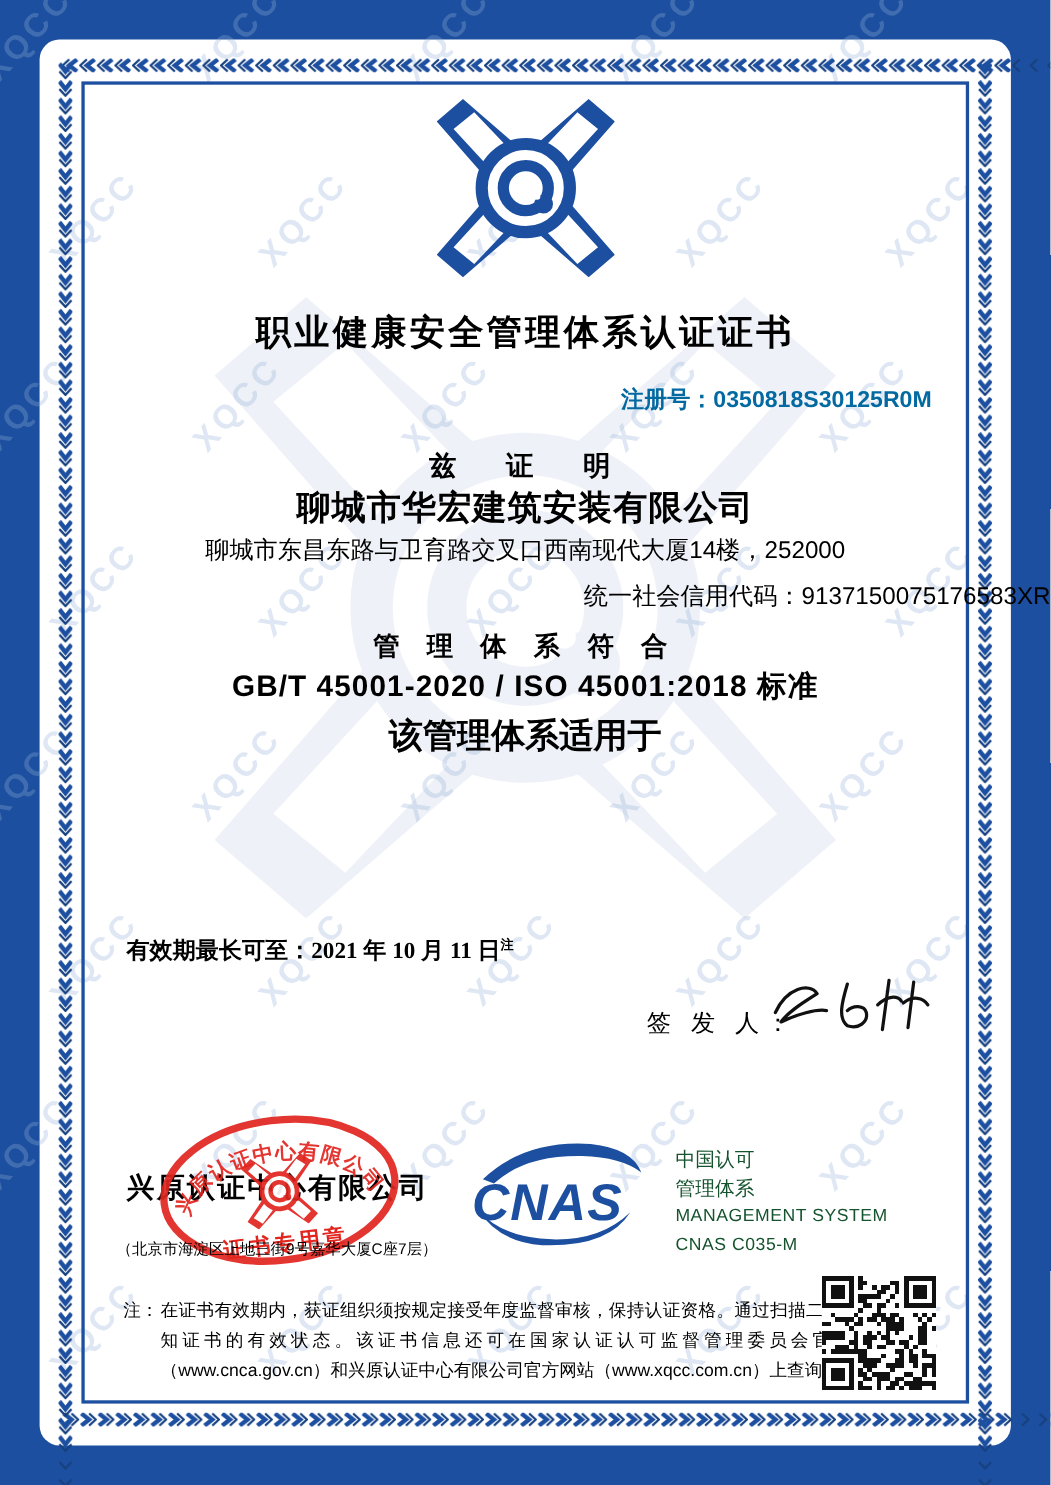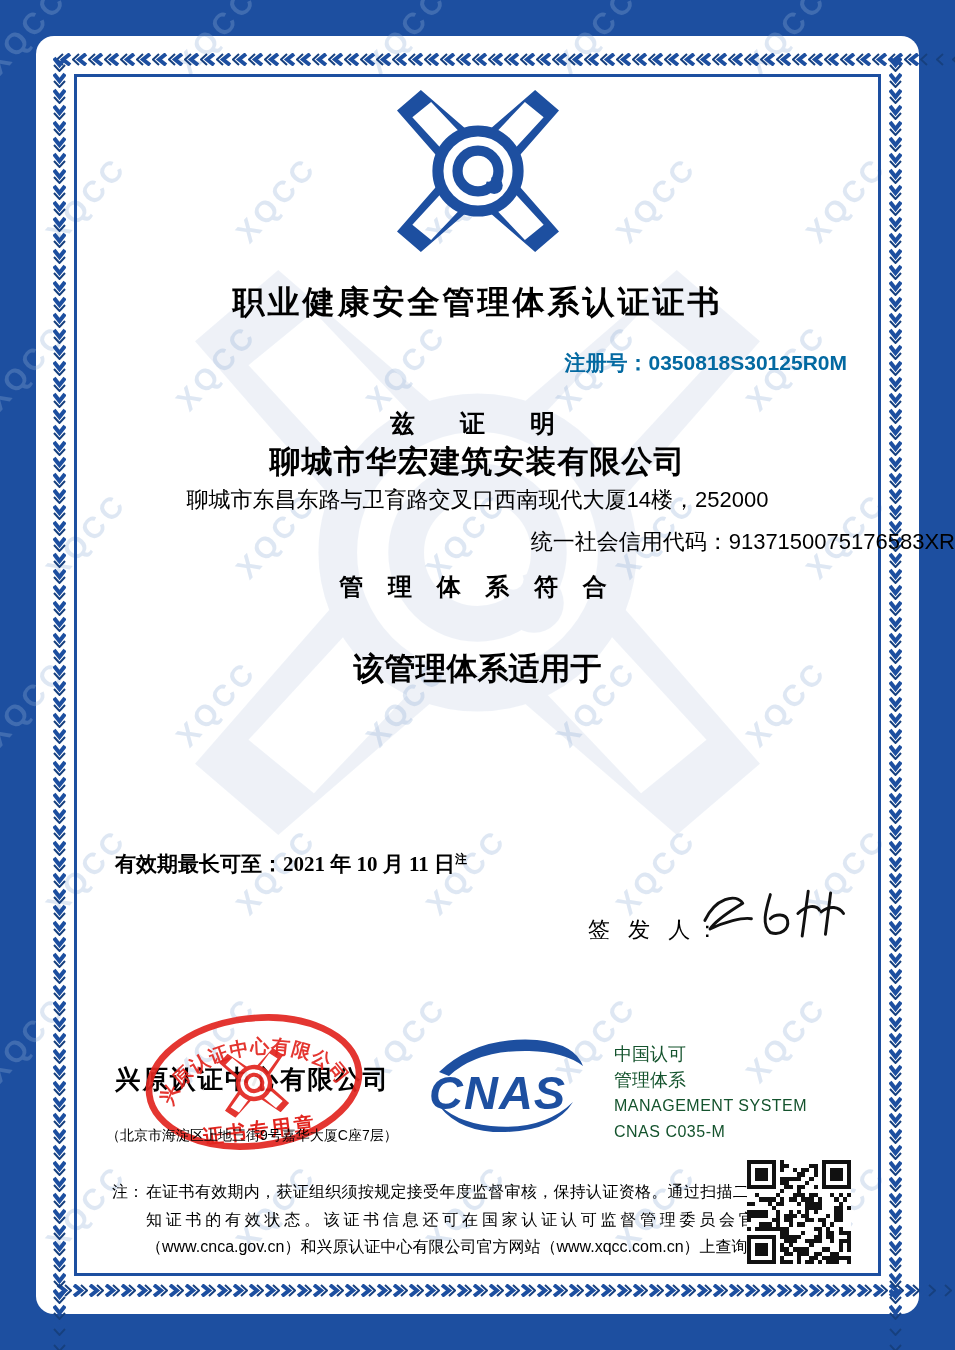--- a/index.html
+++ b/index.html
@@ -168,20 +168,21 @@
 
     <div class="abs ctr title">职业健康安全管理体系认证证书</div>
 
     <div class="abs reg"><span>注册号：</span><span>0350818S30125R0M</span></div>
 
     <div class="abs ctr company">聊城市华宏建筑安装有限公司</div>
     <div class="abs ctr certify">兹　证　明</div>
     <div class="abs ctr addr">聊城市东昌东路与卫育路交叉口西南现代大厦14楼，252000</div>
     <div class="abs ctr credit">统一社会信用代码：9137150075176583XR</div>
     <div class="abs ctr compliance">管 理 体 系 符 合</div>
+    <div class="abs ctr standard">GB/T 45001-2020 / ISO 45001:2018 标准</div>
     <div class="abs ctr scopehead">该管理体系适用于</div>
 
     <div class="abs dates">
       <div><span>有效期最长可至：2021 年 10 月 11 日</span><sup>注</sup></div>
     </div>
 
     <div class="abs signer-label">签 发 人：</div>
     <svg class="abs signature" viewBox="0 0 180 80" fill="none" stroke="#111" stroke-width="3.4" stroke-linecap="round" stroke-linejoin="round" aria-label="王宏林">
       <path d="M8 44 C 20 18, 44 12, 52 24 C 40 32, 22 42, 14 54 C 30 46, 52 40, 62 42"></path>
       <path d="M84 14 C 78 34, 74 50, 84 58 C 96 62, 106 54, 104 44 C 102 36, 90 36, 84 42"></path>

